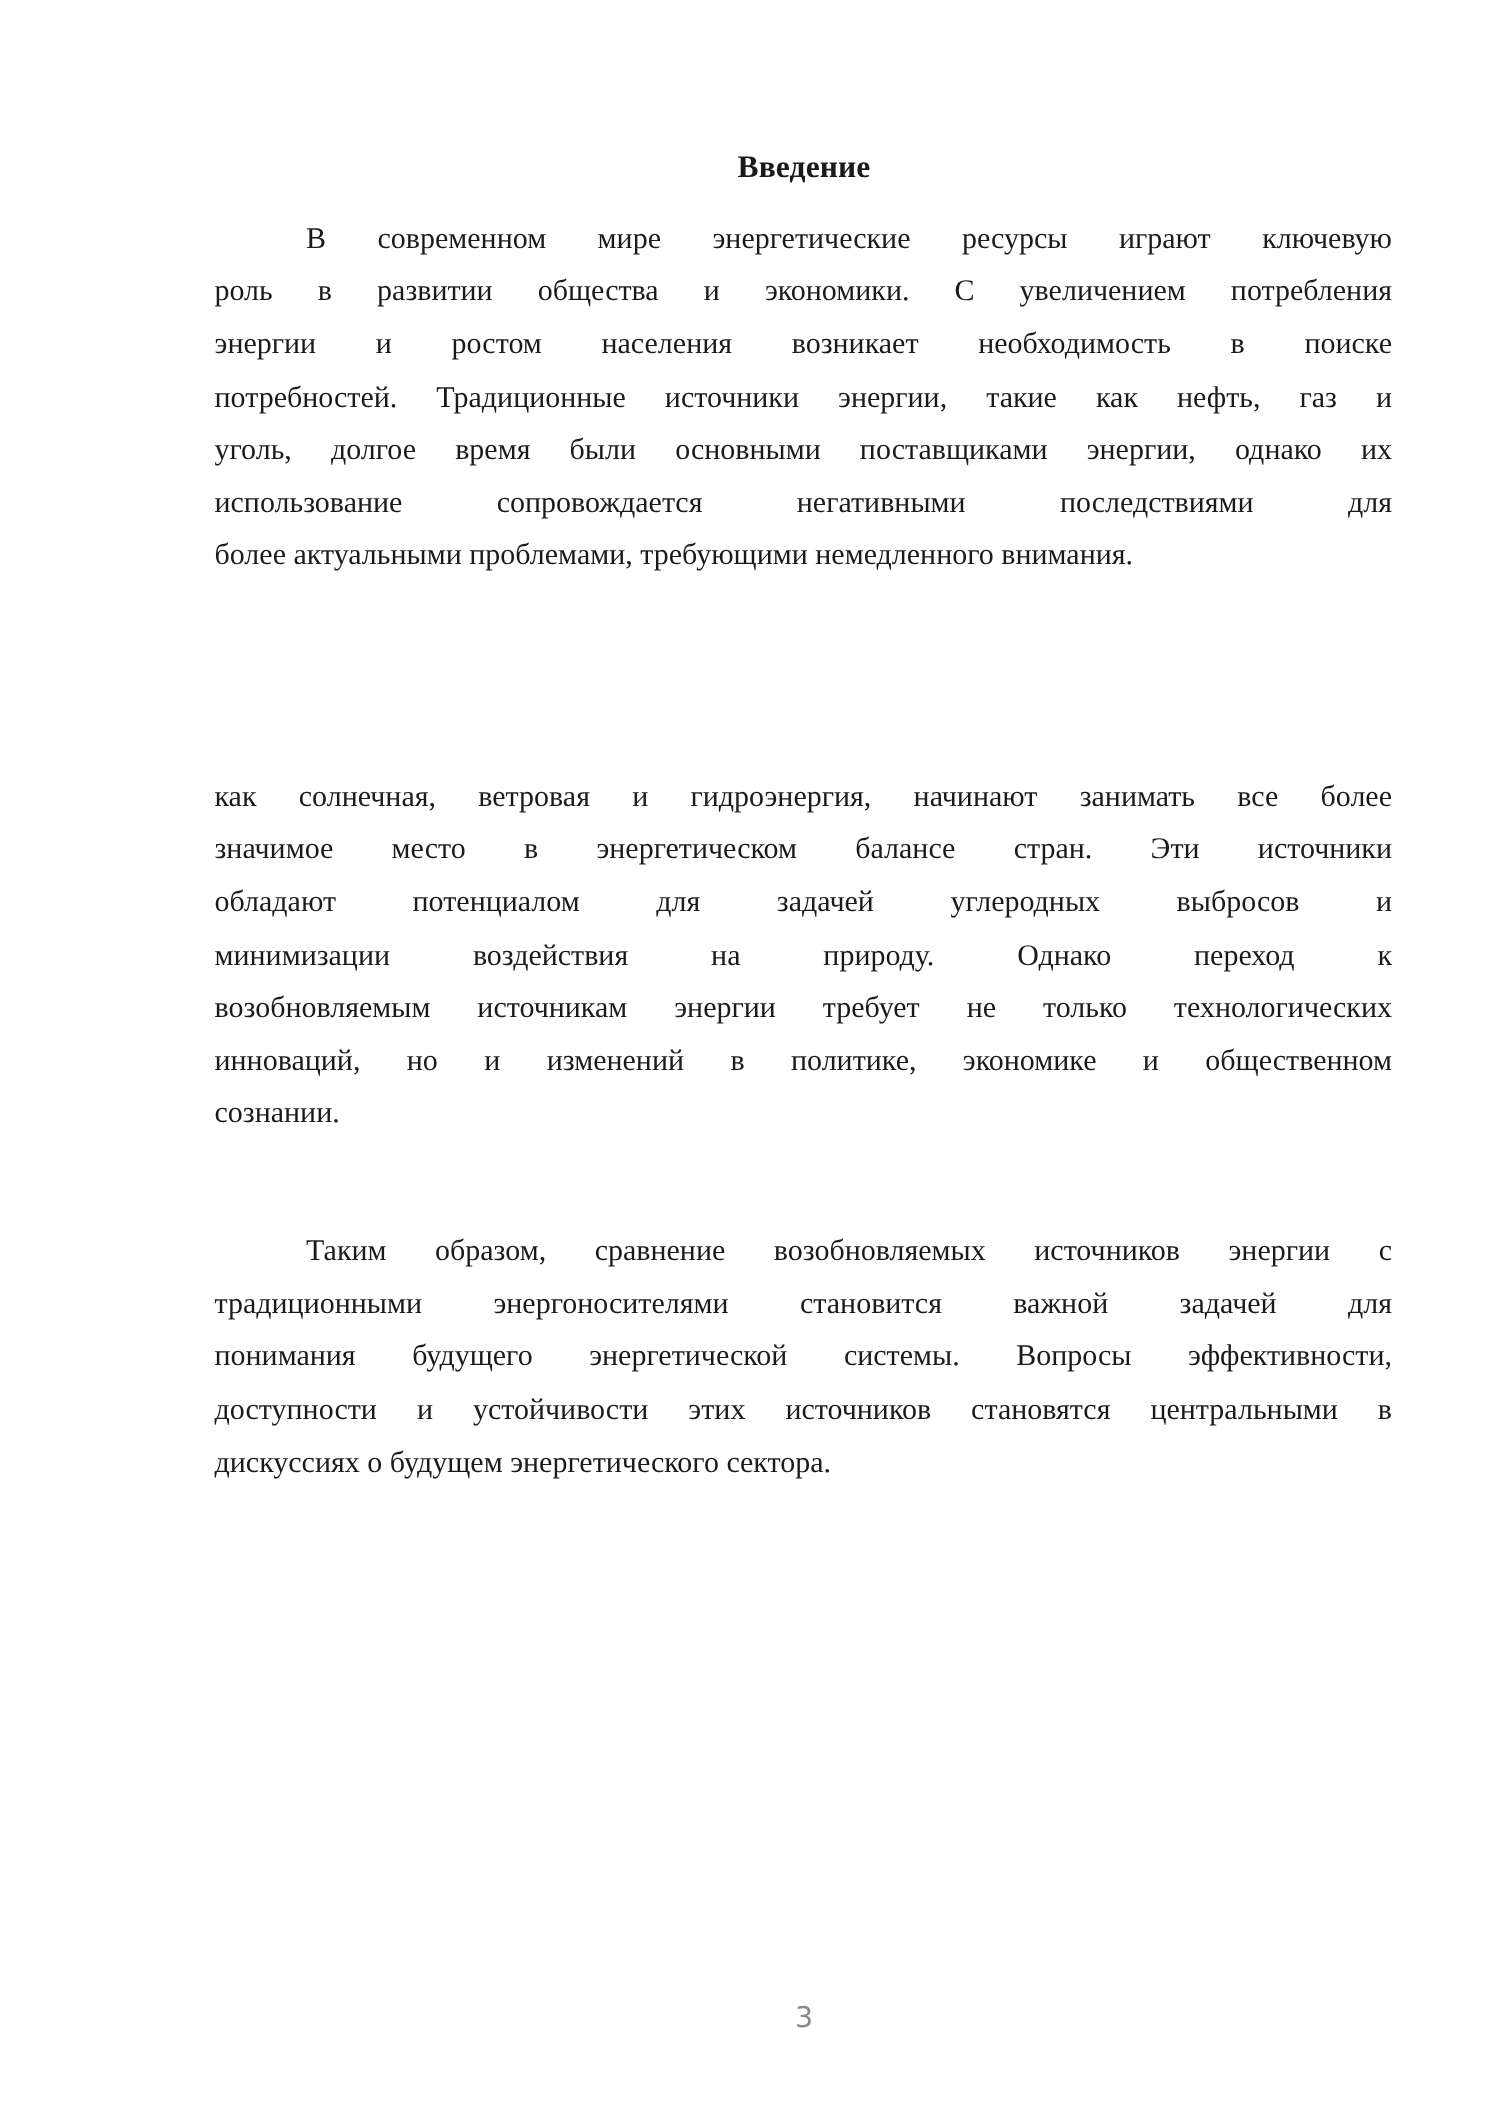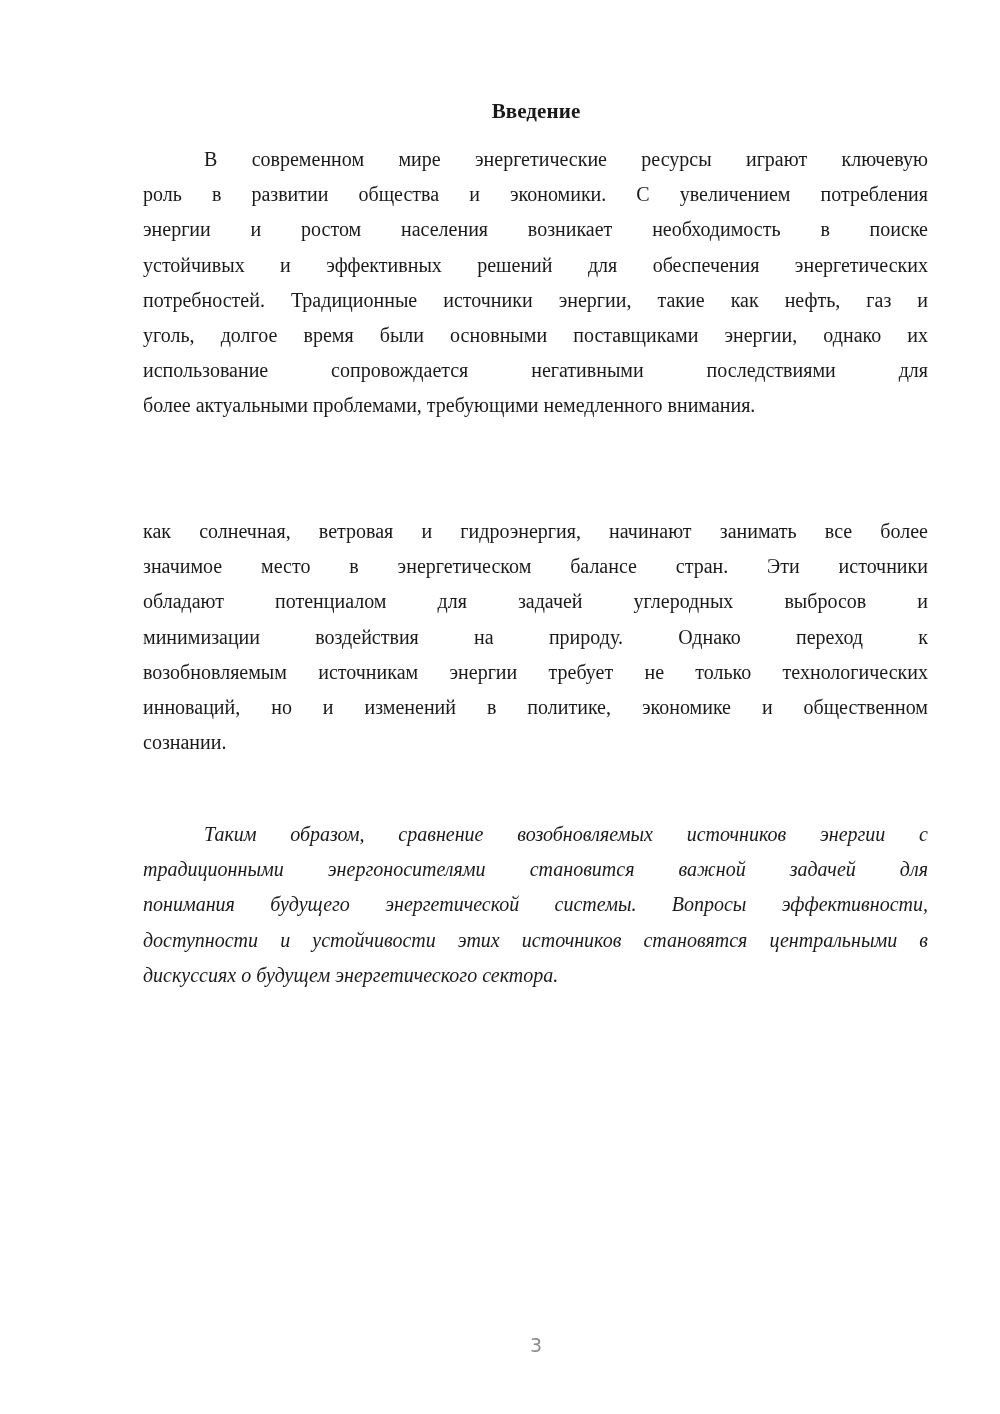--- a/index.html
+++ b/index.html
@@ -73,38 +73,37 @@
 <body>
 
 <div class="page">
 
   <div class="title">Введение</div>
 
   <div class="para" style="top:142px;">
     <span class="line justify first">В современном мире энергетические ресурсы играют ключевую</span>
     <span class="line justify">роль в развитии общества и экономики. С увеличением потребления</span>
     <span class="line justify">энергии и ростом населения возникает необходимость в поиске</span>
-    <span class="line justify">устойчивых и эффективных решений для обеспечения энергетических</span>
     <span class="line justify">потребностей. Традиционные источники энергии, такие как нефть, газ и</span>
     <span class="line justify">уголь, долгое время были основными поставщиками энергии, однако их</span>
     <span class="line justify">использование сопровождается негативными последствиями для</span>
     <span class="line last">более актуальными проблемами, требующими немедленного внимания.</span>
   </div>
 
   <div class="para" style="top:514px;">
     <span class="line justify">как солнечная, ветровая и гидроэнергия, начинают занимать все более</span>
     <span class="line justify">значимое место в энергетическом балансе стран. Эти источники</span>
     <span class="line justify">обладают потенциалом для задачей углеродных выбросов и</span>
     <span class="line justify">минимизации воздействия на природу. Однако переход к</span>
     <span class="line justify">возобновляемым источникам энергии требует не только технологических</span>
     <span class="line justify">инноваций, но и изменений в политике, экономике и общественном</span>
     <span class="line last">сознании.</span>
   </div>
 
-  <div class="para" style="top:817px;font-style:italic;">
+  <div class="para" style="top:817px;">
     <span class="line justify first">Таким образом, сравнение возобновляемых источников энергии с</span>
     <span class="line justify">традиционными энергоносителями становится важной задачей для</span>
     <span class="line justify">понимания будущего энергетической системы. Вопросы эффективности,</span>
     <span class="line justify">доступности и устойчивости этих источников становятся центральными в</span>
     <span class="line last">дискуссиях о будущем энергетического сектора.</span>
   </div>
 
   <div class="page-number">3</div>
 
 </div>

